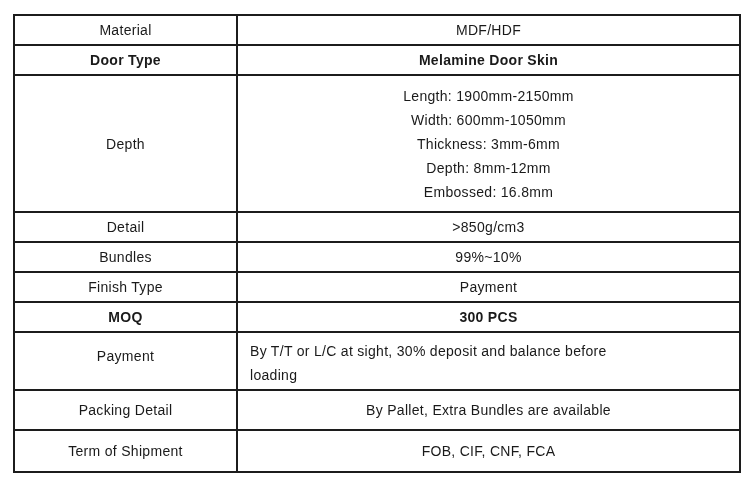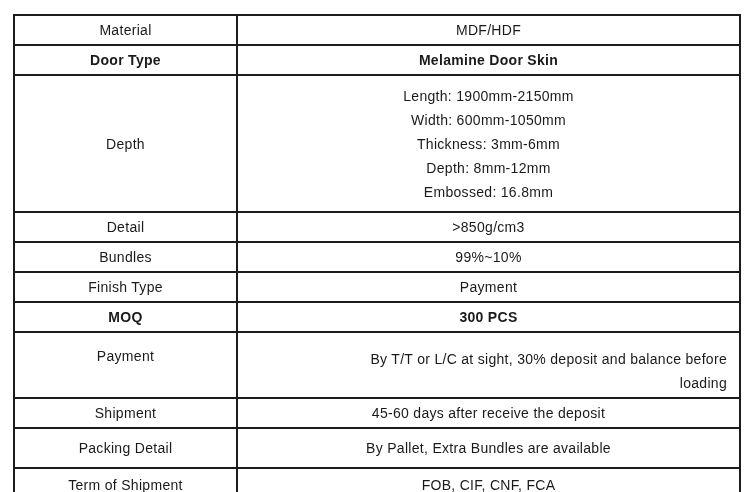--- a/index.html
+++ b/index.html
@@ -45,38 +45,38 @@
   tr.r-material        { height: 30px; }
   tr.r-door-type       { height: 28px; font-weight: bold; }
   tr.r-size            { height: 137px; }
   tr.r-density         { height: 29px; }
   tr.r-moisture        { height: 29px; }
   tr.r-finish-type     { height: 28px; }
   tr.r-moq             { height: 29px; font-weight: bold; }
   tr.r-payment         { height: 57px; }
   tr.r-shipment        { height: 29px; }
   tr.r-packing-detail  { height: 40px; }
-  tr.r-term-of-shipment{ height: 34px; }
+  tr.r-term-of-shipment{ height: 42px; }
 
   
   td.multiline {
     white-space: pre-line;
     line-height: 27px;
   }
   
   tr.r-payment td.label {
     vertical-align: top;
     padding-top: 11px;
   }
   tr.r-payment td.value {
-    text-align: right;
+    text-align: left;
     padding-left: 12px;
     padding-right: 12px;
     vertical-align: top;
-    padding-top: 14px;
+    padding-top: 6px;
   }
 </style>
 </head>
 <body>
 
 <div class="sheet">
   <table class="spec-table">
     <colgroup>
       <col class="c-label">
       <col class="c-value">
@@ -112,24 +112,20 @@
       </tr>
       <tr class="r-moq">
         <td class="label">MOQ</td>
         <td class="value">300 PCS</td>
       </tr>
       <tr class="r-payment">
         <td class="label">Payment</td>
         <td class="value multiline">By T/T or L/C at sight, 30% deposit and balance before
 loading</td>
       </tr>
-      <tr class="r-shipment">
-        <td class="label">Shipment</td>
-        <td class="value">45-60 days after receive the deposit</td>
-      </tr>
       <tr class="r-packing-detail">
         <td class="label">Packing Detail</td>
         <td class="value">By Pallet, Extra Bundles are available</td>
       </tr>
       <tr class="r-term-of-shipment">
         <td class="label">Term of Shipment</td>
         <td class="value">FOB, CIF, CNF, FCA</td>
       </tr>
     </tbody>
   </table>

